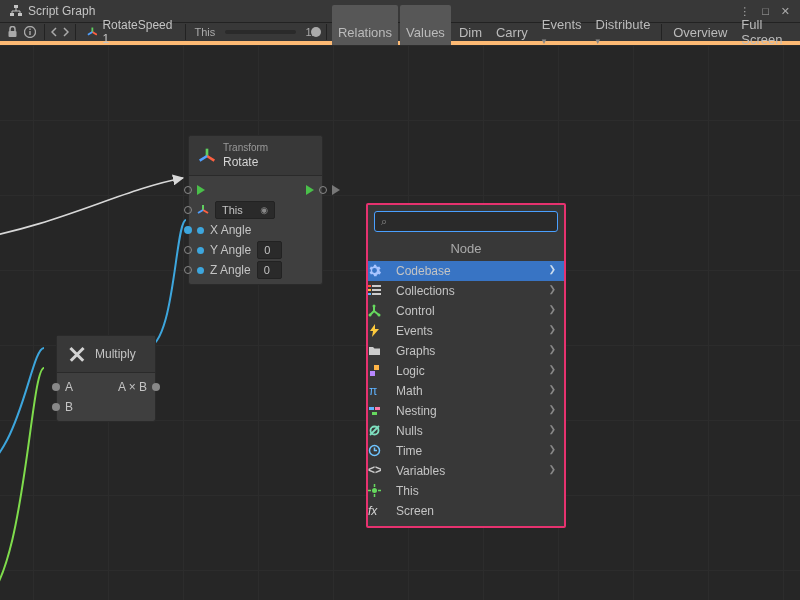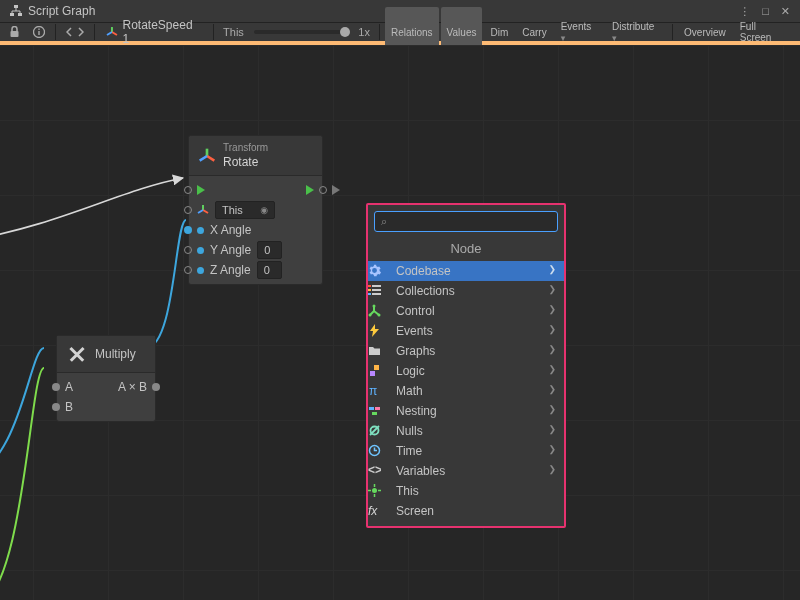--- a/index.html
+++ b/index.html
@@ -6,21 +6,21 @@
 html,body{width:800px;height:600px;background:#202020;overflow:hidden}
 .tab-bar{height:23px;background:#383838;display:flex;align-items:center;border-bottom:1px solid #222}
 .tab{display:flex;align-items:center;gap:6px;padding:0 10px;height:100%;background:#383838}
 .tab svg{flex-shrink:0}
 .win-ctrl{margin-left:auto;display:flex;align-items:center;gap:4px;padding-right:6px}
 .win-ctrl span{cursor:pointer;padding:0 4px;color:#aaa;font-size:11px}
 .toolbar{height:22px;background:#383838;display:flex;align-items:center;gap:2px;padding:0 4px;border-bottom:4px solid #fdba74}
 .tb-btn{width:22px;height:18px;display:flex;align-items:center;justify-content:center;border-radius:2px;cursor:pointer}
 .tb-sep{width:1px;height:16px;background:#222;margin:0 3px}
 .tb-label{font-size:11px;color:#aaa;padding:0 4px}
-.tb-text-btn{padding:20px 6px;font-size:10px;color:#bbb;cursor:pointer;border-radius:2px}
+.tb-text-btn{padding:20px 6px;font-size:13px;color:#bbb;cursor:pointer;border-radius:2px}
 .tb-text-btn.drop::after{content:" ▾";font-size:9px;color:#888}
 .tb-text-btn.active{background:#575757}
 .slider{width:95px;height:4px;background:#2a2a2a;border-radius:2px;position:relative;margin:0 4px}
 .slider .knob{position:absolute;width:10px;height:10px;border-radius:50%;background:#aaa;top:-3px}
 .canvas{position:relative;width:800px;height:558px;background:#262626;overflow:hidden}
 .grid{position:absolute;inset:0;background-image:linear-gradient(#2c2c2c 1px,transparent 1px),linear-gradient(90deg,#2c2c2c 1px,transparent 1px);background-size:75px 75px;background-position:33px 0}
 .node{position:absolute;background:#3f3f3f;border:1px solid #2a2a2a;border-radius:3px}
 .node-header{display:flex;align-items:center;gap:8px;padding:6px 10px;background:#383838;border-bottom:1px solid #2a2a2a;border-radius:3px 3px 0 0}
 .node-header .titles{display:flex;flex-direction:column;gap:2px}
 .node-header .titles .sub{font-size:10px;color:#9a9a9a}

